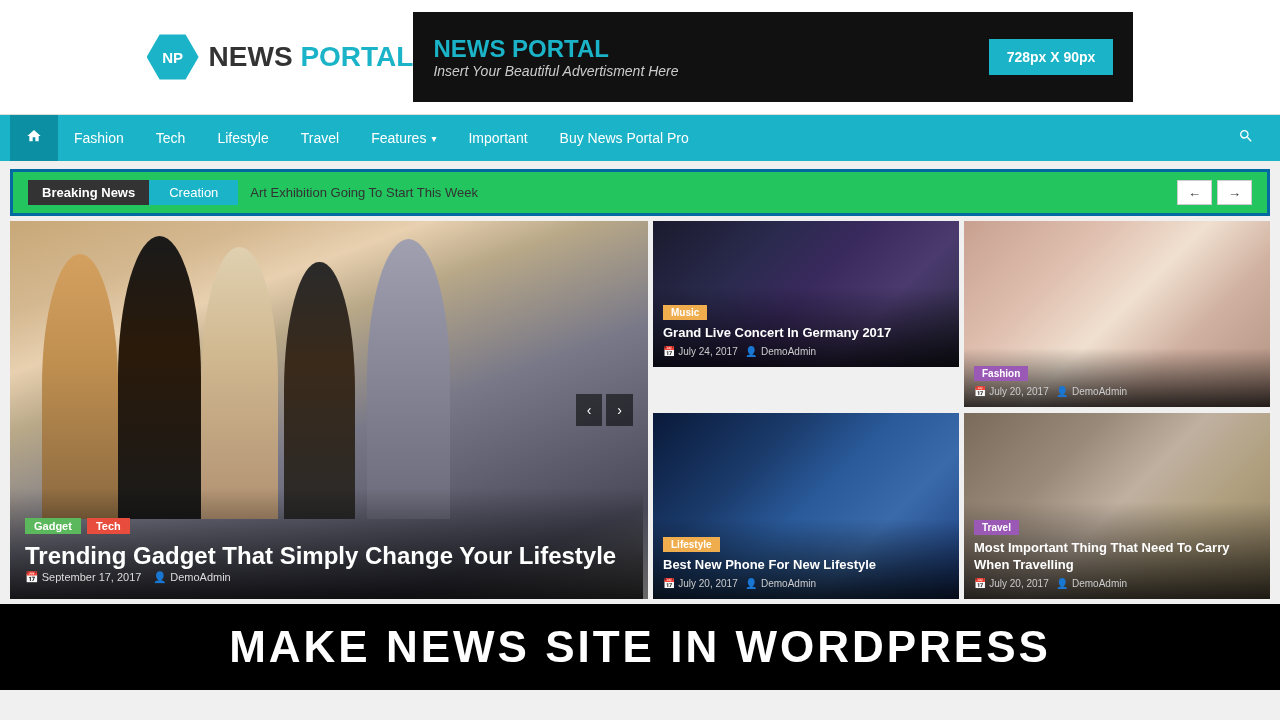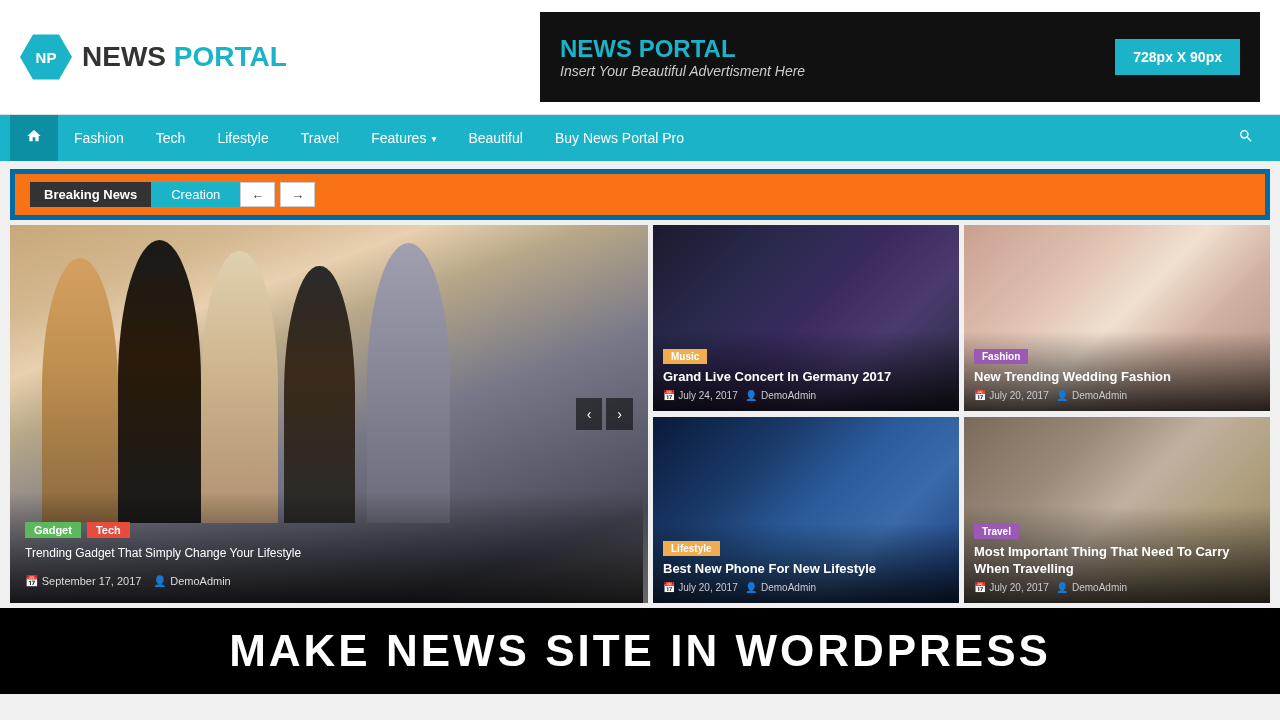--- a/index.html
+++ b/index.html
@@ -1,21 +1,21 @@
 <!DOCTYPE html>
 <html><head>
   <meta charset="utf-8">
   <style>
     * { margin: 0; padding: 0; box-sizing: border-box; }
     body { font-family: Arial, sans-serif; background: #f0f0f0; width: 1280px; overflow-x: hidden; }
   </style>
 </head>
 <body>
 
-<div style="background:#fff; display:flex; align-items:center; justify-content:space-between; padding:12px 20px; border-bottom:1px solid #ddd;">
+<div style="background:#fff; display:flex; align-items:center; justify-content:center; padding:12px 20px; border-bottom:1px solid #ddd;">
   <div style="display:flex; align-items:center; gap:10px;">
     <div style="background:#1ab3c8; clip-path:polygon(25% 6.7%, 75% 6.7%, 100% 50%, 75% 93.3%, 25% 93.3%, 0% 50%); width:52px; height:52px; display:flex; align-items:center; justify-content:center; color:#fff; font-weight:bold; font-size:15px;">NP</div>
     <div style="font-size:28px; font-weight:bold; color:#333;">
       <span>NEWS </span><span style="color:#1ab3c8;">PORTAL</span>
     </div>
   </div>
   <div style="background:#111; display:flex; align-items:center; justify-content:space-between; padding:10px 20px; width:720px; height:90px;">
     <div>
       <div style="color:#1ab3c8; font-size:24px; font-weight:bold;">NEWS PORTAL</div>
       <div style="color:#ccc; font-style:italic; font-size:14px;">Insert Your Beautiful Advertisment Here</div>
@@ -31,32 +31,33 @@
       </svg>
   </div>
   <div style="color:#fff; padding:13px 16px; cursor:pointer; font-size:14px;">Fashion</div>
   <div style="color:#fff; padding:13px 16px; cursor:pointer; font-size:14px;">Tech</div>
   <div style="color:#fff; padding:13px 16px; cursor:pointer; font-size:14px;">Lifestyle</div>
   <div style="color:#fff; padding:13px 16px; cursor:pointer; font-size:14px;">Travel</div>
   <div style="color:#fff; padding:13px 16px; cursor:pointer; font-size:14px; display:flex; align-items:center; gap:5px;justify-content:center;">
     <span>Features</span>
     <span style="font-size:10px;">▾</span>
   </div>
-  <div style="color:#fff; padding:13px 16px; cursor:pointer; font-size:14px;">Beautiful</div>
+  <div style="color:#fff; padding:13px 16px; cursor:pointer; font-size:14px;">Important</div>
   <div style="color:#fff; padding:13px 16px; cursor:pointer; font-size:14px;">Buy News Portal Pro</div>
   <div style="margin-left:auto; color:#fff; padding:13px 16px; cursor:pointer;">
     <svg width="16" height="16" fill="white" viewBox="0 0 24 24">
         <path d="M15.5 14h-.79l-.28-.27A6.471 6.471 0 0 0 16 9.5 6.5 6.5 0 1 0 9.5 16c1.61 0 3.09-.59 4.23-1.57l.27.28v.79l5 4.99L20.49 19l-4.99-5zm-6 0C7.01 14 5 11.99 5 9.5S7.01 5 9.5 5 14 7.01 14 9.5 11.99 14 9.5 14z"></path>
       </svg>
   </div>
 </nav>
 
-<div style="background:#f97316; display:flex; align-items:center; padding:8px 15px; margin:8px 10px 5px; border:5px solid #0369a1;">
+<div style="background:#22c55e; display:flex; align-items:center; padding:8px 15px; margin:8px 10px 5px; border:3px solid #0369a1;">
   <div style="background:#333; color:#fff; padding:5px 14px; font-weight:bold; font-size:13px; white-space:nowrap;">Breaking News</div>
   <div style="background:#1ab3c8; color:#fff; padding:5px 20px; font-size:13px; cursor:pointer;">Creation</div>
+  <div style="margin-left:12px; font-size:13px; color:#333; flex:1;">Art Exhibition Going To Start This Week</div>
   <div style="display:flex; gap:5px;">
     <button style="border:1px solid #ccc; background:#fff; padding:4px 10px; cursor:pointer; color:#333; font-size:13px;">←</button>
     <button style="border:1px solid #ccc; background:#fff; padding:4px 10px; cursor:pointer; color:#333; font-size:13px;">→</button>
   </div>
 </div>
 
 <div style="padding:0 10px 5px; display:flex; gap:5px;">
 
   <div style="position:relative; flex:0 0 638px; height:378px; overflow:hidden; cursor:pointer;">
 
@@ -66,51 +67,50 @@
       <div style="position:absolute; bottom:80px; left:17%; width:13%; height:75%; background:linear-gradient(to bottom, #1a1a1a 0%, #2a1a0a 40%, #1a1a1a 100%); border-radius:50% 50% 0 0;"></div>
       <div style="position:absolute; bottom:80px; left:30%; width:12%; height:72%; background:linear-gradient(to bottom, #e0d0b0 0%, #d0b890 40%, #b09070 100%); border-radius:50% 50% 0 0;"></div>
       <div style="position:absolute; bottom:80px; left:43%; width:11%; height:68%; background:linear-gradient(to bottom, #2a2a2a 0%, #3a2a1a 40%, #2a2a2a 100%); border-radius:50% 50% 0 0;"></div>
       <div style="position:absolute; bottom:80px; left:56%; width:13%; height:74%; background:linear-gradient(to bottom, #a0a0b0 0%, #8a8a9a 40%, #6a6a7a 100%); border-radius:50% 50% 0 0;"></div>
     </div>
     <div style="position:absolute; bottom:0; left:0; right:5px; background:linear-gradient(transparent, rgba(0,0,0,0.8)); padding:30px 15px 15px;">
       <div style="display:flex; gap:6px; margin-bottom:8px;">
         <span style="background:#5cb85c; color:#fff; padding:2px 9px; font-size:11px; font-weight:bold; cursor:pointer;">Gadget</span>
         <span style="background:#e74c3c; color:#fff; padding:2px 9px; font-size:11px; font-weight:bold; cursor:pointer;">Tech</span>
       </div>
-      <div style="color:#fff; font-size:12px; font-weight:normal; margin-bottom:15px;">Trending Gadget That Simply Change Your Lifestyle</div>
+      <div style="color:#fff; font-size:24px; font-weight:bold; margin-bottom:1px;">Trending Gadget That Simply Change Your Lifestyle</div>
       <div style="color:#ddd; font-size:11px; display:flex; gap:12px;">
         <span>📅 <span>September 17, 2017</span></span>
         <span>👤 <span>DemoAdmin</span></span>
       </div>
     </div>
     <div style="position:absolute; top:50%; right:15px; transform:translateY(-50%); display:flex; gap:4px;">
       <button style="background:rgba(0,0,0,0.55); color:#fff; border:none; padding:8px 11px; cursor:pointer; font-size:14px;">‹</button>
       <button style="background:rgba(0,0,0,0.55); color:#fff; border:none; padding:8px 11px; cursor:pointer; font-size:14px;">›</button>
     </div>
   </div>
 
   <div style="flex:1; display:grid; grid-template-columns:1fr 1fr; grid-template-rows:1fr 1fr; gap:5px;">
 
-    <div style="position:relative; overflow:hidden; height:186px; cursor:pointer;">
+    <div style="position:relative; overflow:hidden; height:146px; cursor:pointer;">
       <div style="width:100%; height:100%; background:linear-gradient(135deg, #1a1a2e 0%, #2a2a4e 30%, #3a2a5e 50%, #4a3a6e 70%, #2a2a3e 100%);"></div>
       <div style="position:absolute; bottom:0; left:0; right:0; background:linear-gradient(transparent, rgba(0,0,0,0.8)); padding:15px 10px 10px;">
         <span style="background:#f0ad4e; color:#fff; padding:2px 8px; font-size:10px; font-weight:bold; display:inline-block; margin-bottom:5px;">Music</span>
         <div style="color:#fff; font-size:13px; font-weight:bold; margin-bottom:4px; line-height:1.3;">Grand Live Concert In Germany 2017</div>
         <div style="color:#ccc; font-size:10px; display:flex; gap:8px;text-align:right;">
           <span>📅 <span>July 24, 2017</span></span>
           <span>👤 <span>DemoAdmin</span></span>
         </div>
       </div>
     </div>
 
     <div style="position:relative; overflow:hidden; height:186px; cursor:pointer;">
       <div style="width:100%; height:100%; background:linear-gradient(135deg, #c8a090 0%, #e0c0b0 30%, #f0e0d0 50%, #d0b0a0 70%, #b09080 100%);"></div>
       <div style="position:absolute; bottom:0; left:0; right:0; background:linear-gradient(transparent, rgba(0,0,0,0.8)); padding:15px 10px 10px;">
         <span style="background:#9b59b6; color:#fff; padding:2px 8px; font-size:10px; font-weight:bold; display:inline-block; margin-bottom:5px;">Fashion</span>
-        <div style="color:#fff; font-size:13px; font-weight:bold; margin-bottom:4px; line-height:1.3;">New Trending Wedding Fashion</div>
         <div style="color:#ccc; font-size:10px; display:flex; gap:8px;">
           <span>📅 <span>July 20, 2017</span></span>
           <span>👤 <span>DemoAdmin</span></span>
         </div>
       </div>
     </div>
 
     <div style="position:relative; overflow:hidden; height:186px; cursor:pointer;">
       <div style="width:100%; height:100%; background:linear-gradient(135deg, #0a1a3a 0%, #1a3a6a 30%, #2a5a9a 50%, #3a6aaa 70%, #1a3a7a 100%);"></div>
       <div style="position:absolute; bottom:0; left:0; right:0; background:linear-gradient(transparent, rgba(0,0,0,0.8)); padding:15px 10px 10px;">

